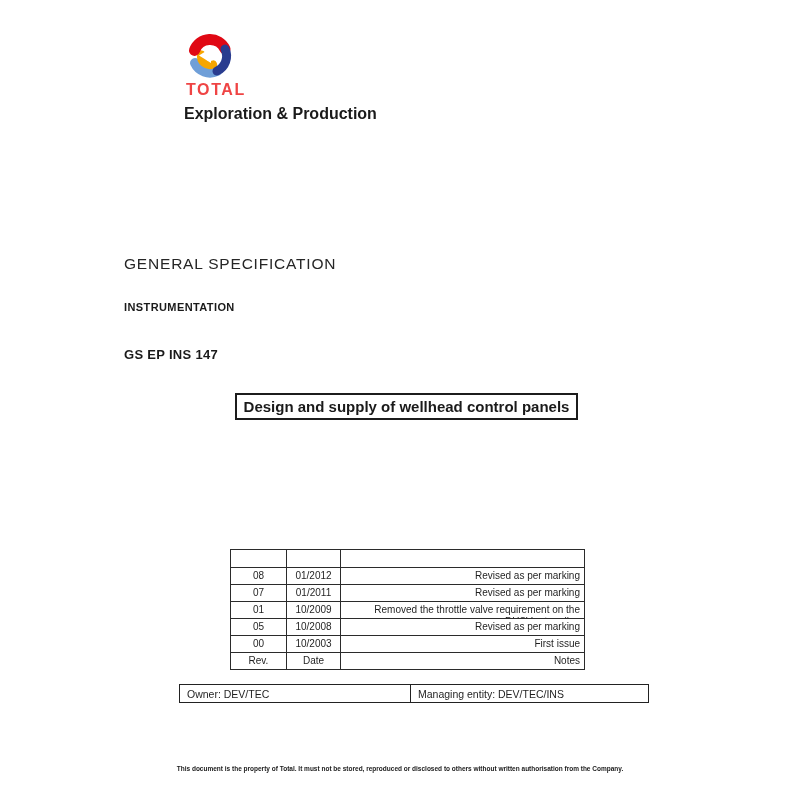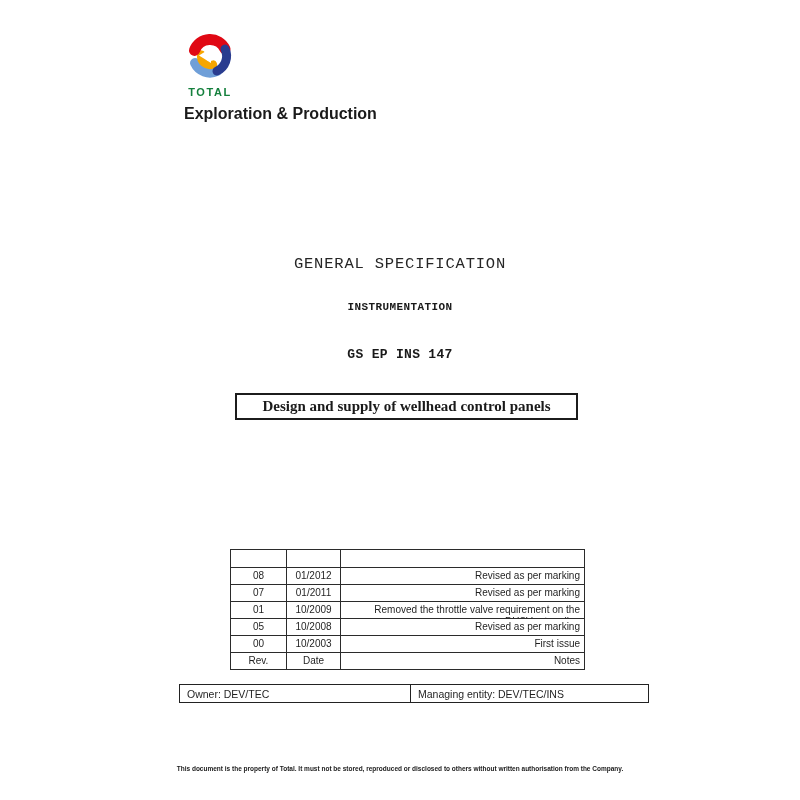--- a/index.html
+++ b/index.html
@@ -15,36 +15,36 @@
     height: 800px;
     background: #ffffff;
     overflow: hidden;
   }
   .abs { position: absolute; }
 
   
   .logo-wrap { left: 186px; top: 32px; width: 48px; text-align: center; }
   .logo-svg { display: block; margin: 0 auto; }
   .wordmark {
-    margin-top: 6px;
-    font-weight: bold;
-    font-size: 11px;
+    margin-top: 1px;
+    font-weight: bold;
+    font-size: 16px;
     letter-spacing: 1.6px;
-    color: #15803d;
+    color: #ef4444;
     white-space: nowrap;
   }
   .division {
     left: 184px; top: 105px;
     font-weight: bold;
     font-size: 16px;
     white-space: nowrap;
   }
 
   
-  .title-line { left: 100px; width: 600px; text-align: center; white-space: nowrap; font-family: Liberation Mono, monospace; }
+  .title-line { left: 124px; width: 600px; white-space: nowrap; }
   .doc-type {
     top: 255px;
     font-size: 15.5px;
     font-weight: 400;
     letter-spacing: 0.8px;
     color: #262626;
   }
   .discipline {
     top: 301px;
     font-size: 11px;
@@ -60,21 +60,20 @@
   .doc-title-box {
     left: 235px; top: 393px; width: 339px;
     border: 2px solid #1c1c1c;
     height: 23px;
     line-height: 23px;
     text-align: center;
     font-size: 15px;
     font-weight: bold;
     background: #ffffff;
     white-space: nowrap;
-    font-family: Liberation Serif, serif;
   }
 
   
   .rev-table {
     left: 230px; top: 549px;
     border-collapse: collapse;
     table-layout: fixed;
     width: 351px;
     font-size: 10px;
     color: #1f1f1f;

